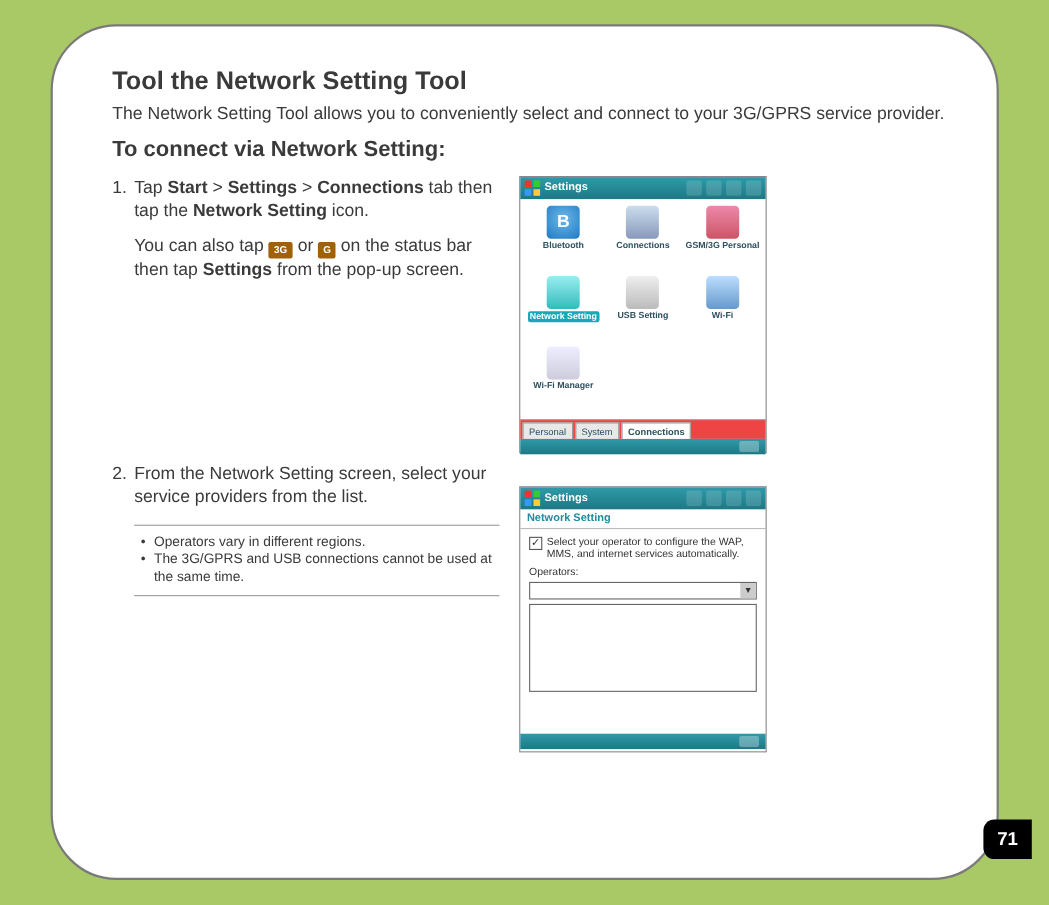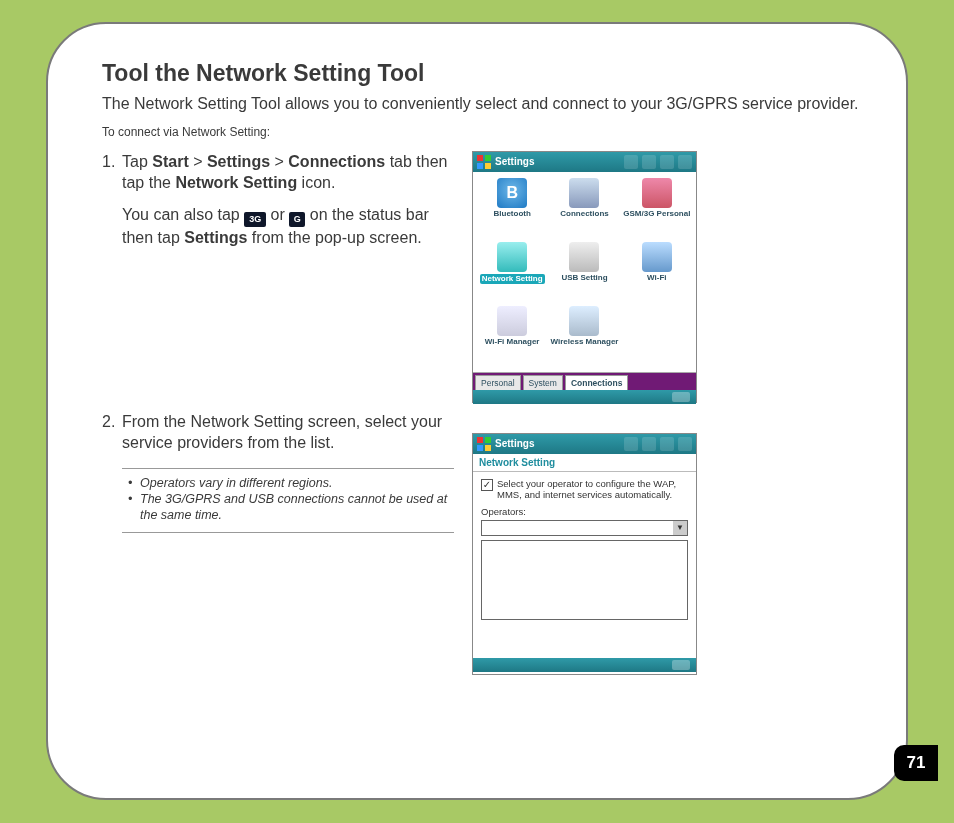--- a/index.html
+++ b/index.html
@@ -23,52 +23,52 @@
     border-radius: 60px;
     padding: 36px 46px 30px 54px;
   }
   h1 {
     font-size: 23px;
     font-weight: bold;
     color: #3a3a3a;
     margin-bottom: 6px;
   }
   .intro { font-size: 16px; line-height: 1.35; margin-bottom: 10px; }
-  .lead  { font-size: 12px; margin-bottom: 12px; }
+  .lead  { font-size: 20px; margin-bottom: 12px; font-weight: bold; }
   .cols { display: flex; gap: 18px; }
   .leftcol { width: 352px; }
   .rightcol { width: 225px; }
   ol { list-style: none; }
   li.step { position: relative; padding-left: 20px; font-size: 16px; line-height: 1.35; }
   li.step .num { position: absolute; left: 0; top: 0; }
   .step1 { min-height: 250px; }
   .step2 { margin-top: 10px; }
   .bold { font-weight: bold; }
   .inline-icon {
     display: inline-block;
     width: 22px; height: 15px;
-    background: #0f172a;
+    background: #a16207;
     color: #fff;
     font-size: 9px;
     font-weight: bold;
     text-align: center;
     line-height: 15px;
     border-radius: 2px;
     vertical-align: -2px;
   }
   .note-block {
     border-top: 1px solid #999;
     border-bottom: 1px solid #999;
     margin-top: 14px;
     padding: 6px 0 8px 0;
     font-size: 12.5px;
   }
   .note-block .note-label { font-weight: bold; margin-bottom: 2px; }
   .note-block ul { list-style: none; padding-left: 6px; }
-  .note-block li { position: relative; padding-left: 12px; line-height: 1.3; font-style: italic; }
+  .note-block li { position: relative; padding-left: 12px; line-height: 1.3; }
   .note-block li::before { content: "•"; position: absolute; left: 0; }
 
   
   .shot {
     border: 1px solid #888;
     background: #fff;
     font-size: 9px;
     color: #333;
   }
   .shot1 { width: 225px; height: 252px; margin-bottom: 30px; }
@@ -109,21 +109,21 @@
   .ic-conn { background: linear-gradient(#cde, #89b); }
   .ic-gsm { background: linear-gradient(#e8a, #c56); }
   .ic-net { background: linear-gradient(#9ee, #3bb); }
   .ic-usb { background: linear-gradient(#eee, #bbb); }
   .ic-wifi { background: linear-gradient(#bdf, #69c); }
   .ic-wifimgr { background: linear-gradient(#eef, #ccd); }
   .ic-wmgr { background: linear-gradient(#def, #abc); }
   .app-icon.selected .lbl { background: #1aa7b8; color: #fff; border-radius: 2px; padding: 1px 2px; }
   .tabs-row {
     height: 18px;
-    background: #701a75;
+    background: #ef4444;
     display: flex; align-items: flex-end;
     padding: 0 2px;
     gap: 2px;
     border-top: 1px solid #aaa;
   }
   .tab {
     font-size: 8.5px;
     padding: 2px 5px;
     background: #e8e8e8;
     border: 1px solid #999;
@@ -231,24 +231,20 @@
               <div class="ic ic-usb"></div>
               <div class="lbl">USB Setting</div>
             </div>
           <div class="app-icon">
               <div class="ic ic-wifi"></div>
               <div class="lbl">Wi-Fi</div>
             </div>
           <div class="app-icon">
               <div class="ic ic-wifimgr"></div>
               <div class="lbl">Wi-Fi Manager</div>
-            </div>
-          <div class="app-icon">
-              <div class="ic ic-wmgr"></div>
-              <div class="lbl">Wireless Manager</div>
             </div>
         </div>
         <div class="tabs-row">
           <div class="tab">Personal</div>
           <div class="tab">System</div>
           <div class="tab active">Connections</div>
         </div>
         <div class="bottom-bar">
           <div class="kbd"></div>
         </div>

